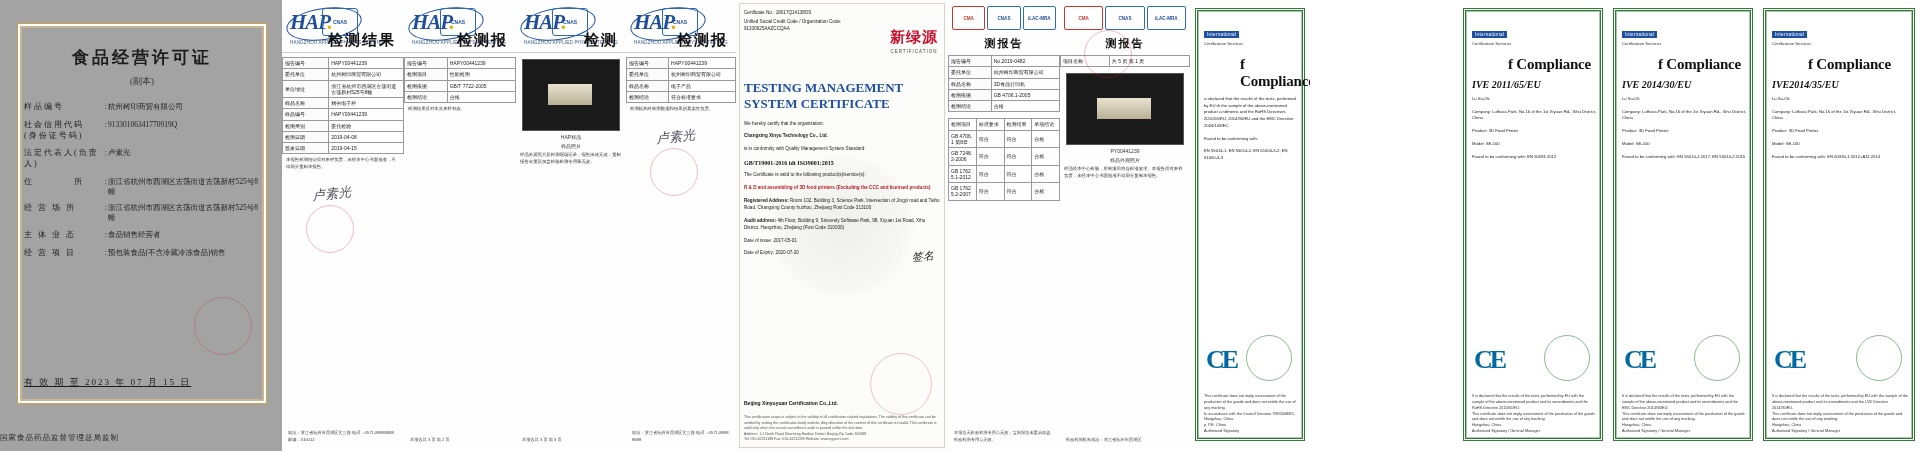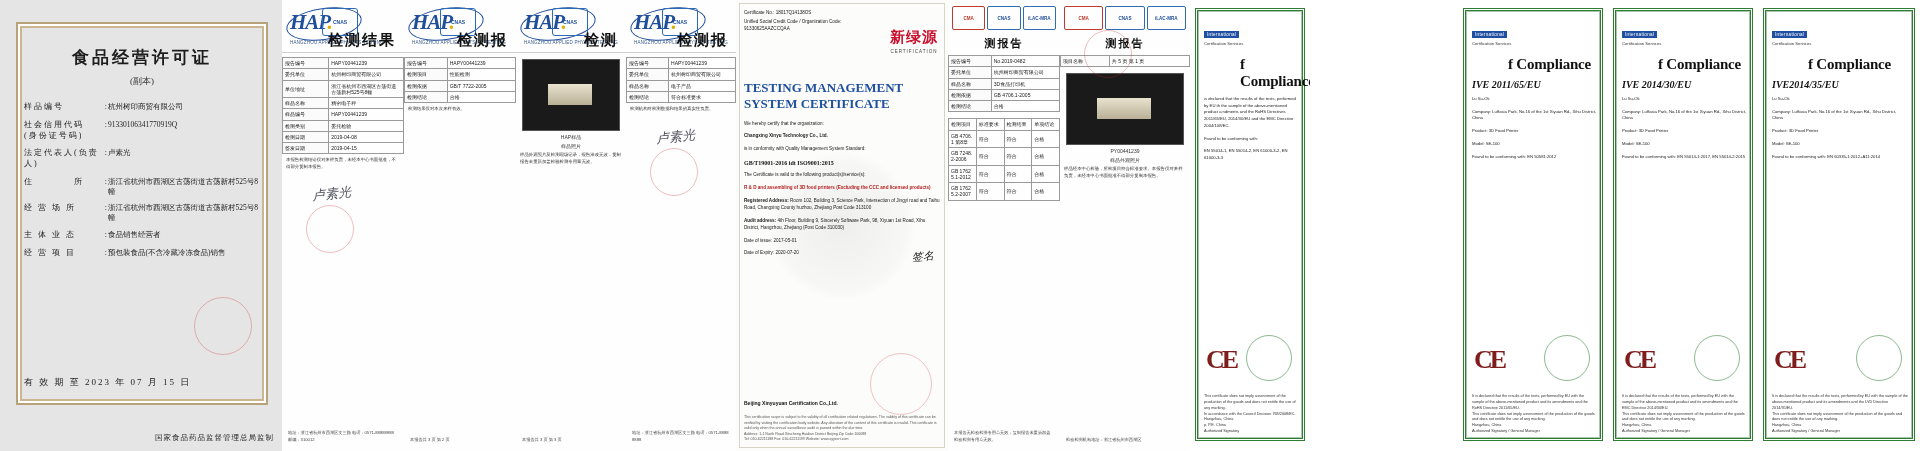--- a/index.html
+++ b/index.html
@@ -27,21 +27,21 @@
     background: #ffffff;
     overflow: hidden;
     box-sizing: border-box;
   }
 
   
   .lic {
     left: 0;
     width: 282px;
     padding: 12px 10px;
-    background: #e5e5e5;
+    background: #a3a3a3;
   }
   .lic-frame {
     position: absolute;
     left: 16px; top: 22px; right: 14px; bottom: 46px;
     border: 2px solid #b8a27a;
     box-shadow: inset 0 0 0 2px #fff, inset 0 0 0 4px #cbb68f;
   }
   .lic-inner {
     position: absolute;
     left: 24px; top: 30px; right: 22px; bottom: 54px;
@@ -90,25 +90,26 @@
     line-height: 1.3;
   }
   .lic-valid {
     position: absolute;
     left: 24px; right: 22px;
     bottom: 62px;
     font-family: "Liberation Serif", serif;
     font-size: 9px;
     letter-spacing: 2px;
     color: #1c1c1c;
+    text-decoration: underline;
   }
   .lic-foot {
     position: absolute;
-    left: 0; right: 8px; bottom: 8px;
-    text-align: right;
+    left: 0; right: 16px; bottom: 8px;
+    text-align: left;
     font-family: "Liberation Serif", serif;
     font-size: 7.5px;
     color: #222;
     letter-spacing: 1px;
   }
   .lic-stamp {
     position: absolute;
     right: 30px; bottom: 96px;
     width: 56px; height: 56px;
     border: 1.4px solid rgba(200,40,40,.55);
@@ -426,21 +427,21 @@
     color: #222;
     line-height: 1.6;
   }
   .ce-body p { margin: 0 0 6px 0; }
   .ce-mark {
     position: absolute;
     left: 16px; bottom: 76px;
     font-family: "Liberation Serif", serif;
     font-size: 26px;
     font-weight: bold;
-    color: #7f1d1d;
+    color: #0369a1;
     letter-spacing: -3px;
   }
   .ce-seal {
     position: absolute;
     right: 18px; bottom: 70px;
     width: 44px; height: 44px;
     border: 1.2px solid #2e7d32;
     border-radius: 50%;
     opacity: .55;
   }

